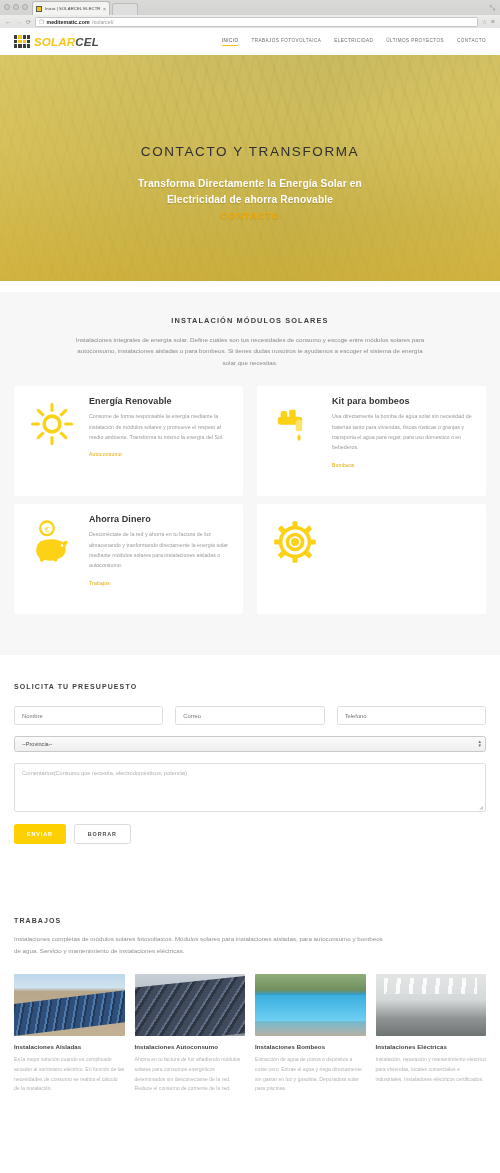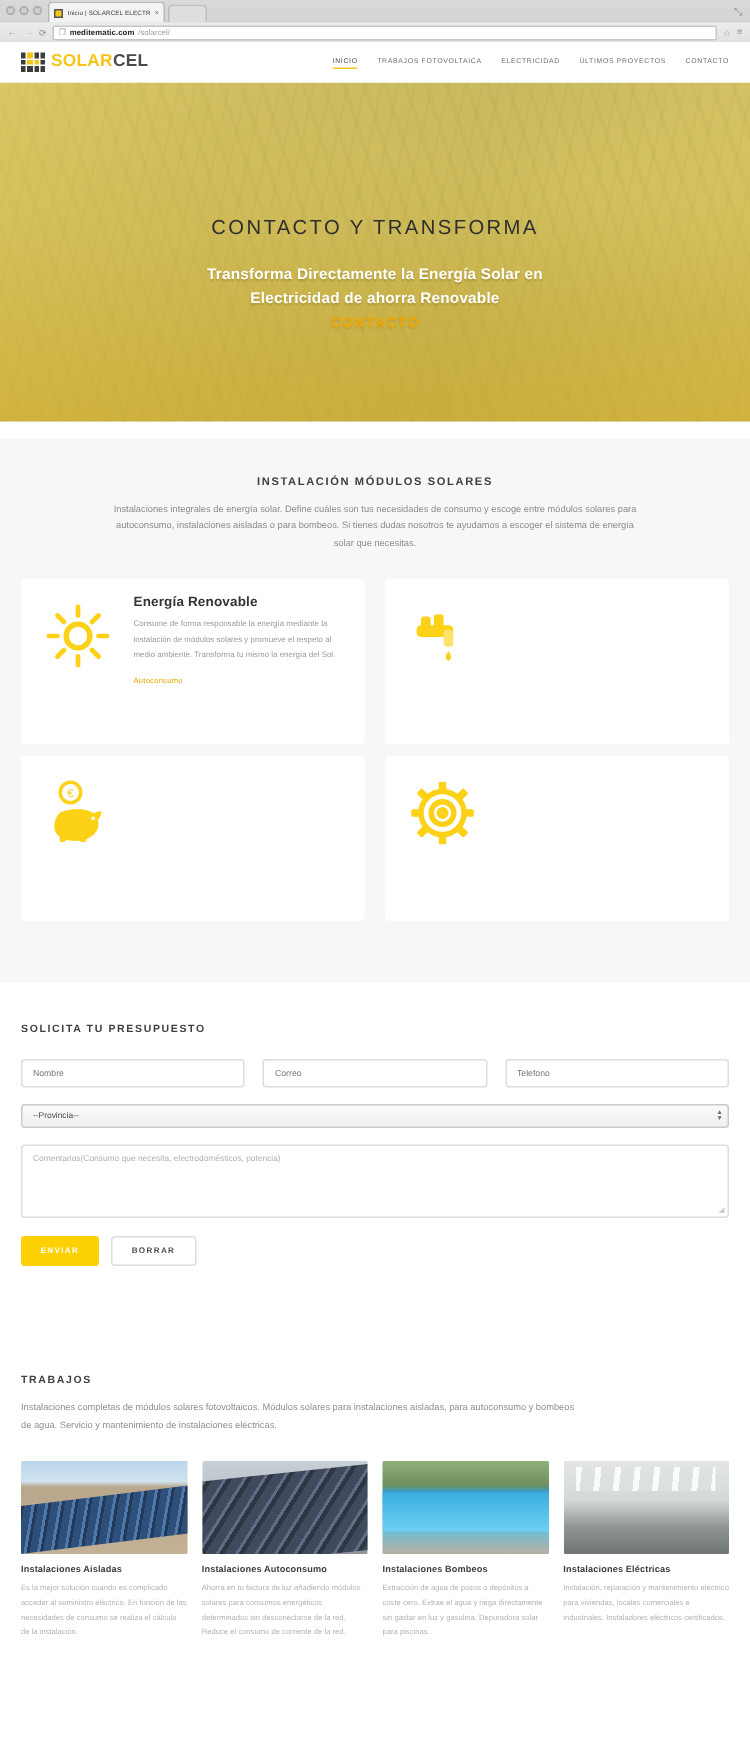--- a/index.html
+++ b/index.html
@@ -58,21 +58,21 @@
   .omnibox .url-rest { font-size:5.2px; color:#9b9b99; letter-spacing:.05px; }
   .star-icon { font-size:6px; color:#a0a09e; }
   .menu-icon { font-size:6.5px; color:#8d8d8b; }
 
   
   .site-header {
     position:absolute; top:28px; left:0; width:500px; height:27px;
     background:#ffffff; display:flex; align-items:center;
     padding:0 14px; z-index:5;
   }
-  .logo { display:flex; gap:4px; }
+  .logo { display:flex; align-items:center; gap:4px;font-style:italic; }
   .logo-grid {
     width:16px; height:13px; display:grid;
     grid-template-columns:repeat(4,1fr); grid-template-rows:repeat(3,1fr);
     gap:1px;
   }
   .logo-grid i { display:block; background:#3d3d3d; }
   .logo-grid i.y { background:#f5c518; }
   .logo-text { font-size:11.5px; font-weight:bold; letter-spacing:.2px; }
   .logo-text .solar { color:#f5c518; }
   .logo-text .cel { color:#4a4a4a; }
@@ -348,33 +348,43 @@
       <div class="card">
         <div class="card-icon">
           <svg width="46" height="46" viewBox="0 0 64 64">
             <rect x="24" y="12" width="9" height="16" rx="2" fill="#fcd116"></rect>
             <rect x="8" y="22" width="34" height="11" rx="4" fill="#fcd116"></rect>
             <rect x="12" y="14" width="9" height="10" rx="3" fill="#fcd116"></rect>
             <rect x="33" y="26" width="9" height="16" rx="3.5" fill="#fde36a"></rect>
             <path d="M37.5 46 q5 6.5 0 9.5 q-5 -3 0 -9.5 z" fill="#fcd116"></path>
           </svg>
         </div>
+        <div class="card-body">
+          <h3 class="card-title">Kit para bombeos</h3>
+          <p class="card-text">Usa directamente la bomba de agua solar sin necesidad de baterías tanto para viviendas, fincas rústicas o granjas y transporta el agua para regar, para uso doméstico o en bebederos.</p>
+          <a class="card-link" href="#">Bombeos</a>
+        </div>
       </div>
 
       <div class="card">
         <div class="card-icon">
           <svg width="46" height="46" viewBox="0 0 64 64">
             <circle cx="25" cy="13" r="9.5" fill="none" stroke="#fcd116" stroke-width="3.2"></circle>
             <text x="25" y="17.5" font-size="11" fill="#fcd116" text-anchor="middle" font-family="Liberation Sans, sans-serif">€</text>
             <path d="M16 31 q-6 5 -6 13 q0 10 12 13 q12 3 22 -3 q7 -4 7 -12 q0 -9 -9 -12 q-12 -4 -26 1 z" fill="#fcd116"></path>
             <path d="M46 33 q5 -4 8 -2 q-1 5 -4 8 z" fill="#fcd116"></path>
             <circle cx="46" cy="37" r="1.7" fill="#ffffff"></circle>
             <rect x="15" y="52" width="5.5" height="7" rx="1.5" fill="#fcd116"></rect>
             <rect x="34" y="52" width="5.5" height="7" rx="1.5" fill="#fcd116"></rect>
           </svg>
+        </div>
+        <div class="card-body">
+          <h3 class="card-title">Ahorra Dinero</h3>
+          <p class="card-text">Desconéctate de la red y ahorra en tu factura de luz almacenando y tranformando directamente la energía solar mediante módulos solares para instalaciones aisladas o autoconsumo.</p>
+          <a class="card-link" href="#">Trabajos</a>
         </div>
       </div>
 
       <div class="card">
         <div class="card-icon">
           <svg width="46" height="46" viewBox="0 0 64 64">
             <g fill="none" stroke="#fcd116" stroke-width="5">
               <circle cx="32" cy="32" r="20"></circle>
               <circle cx="32" cy="32" r="10.5"></circle>
               <circle cx="32" cy="32" r="3"></circle>

